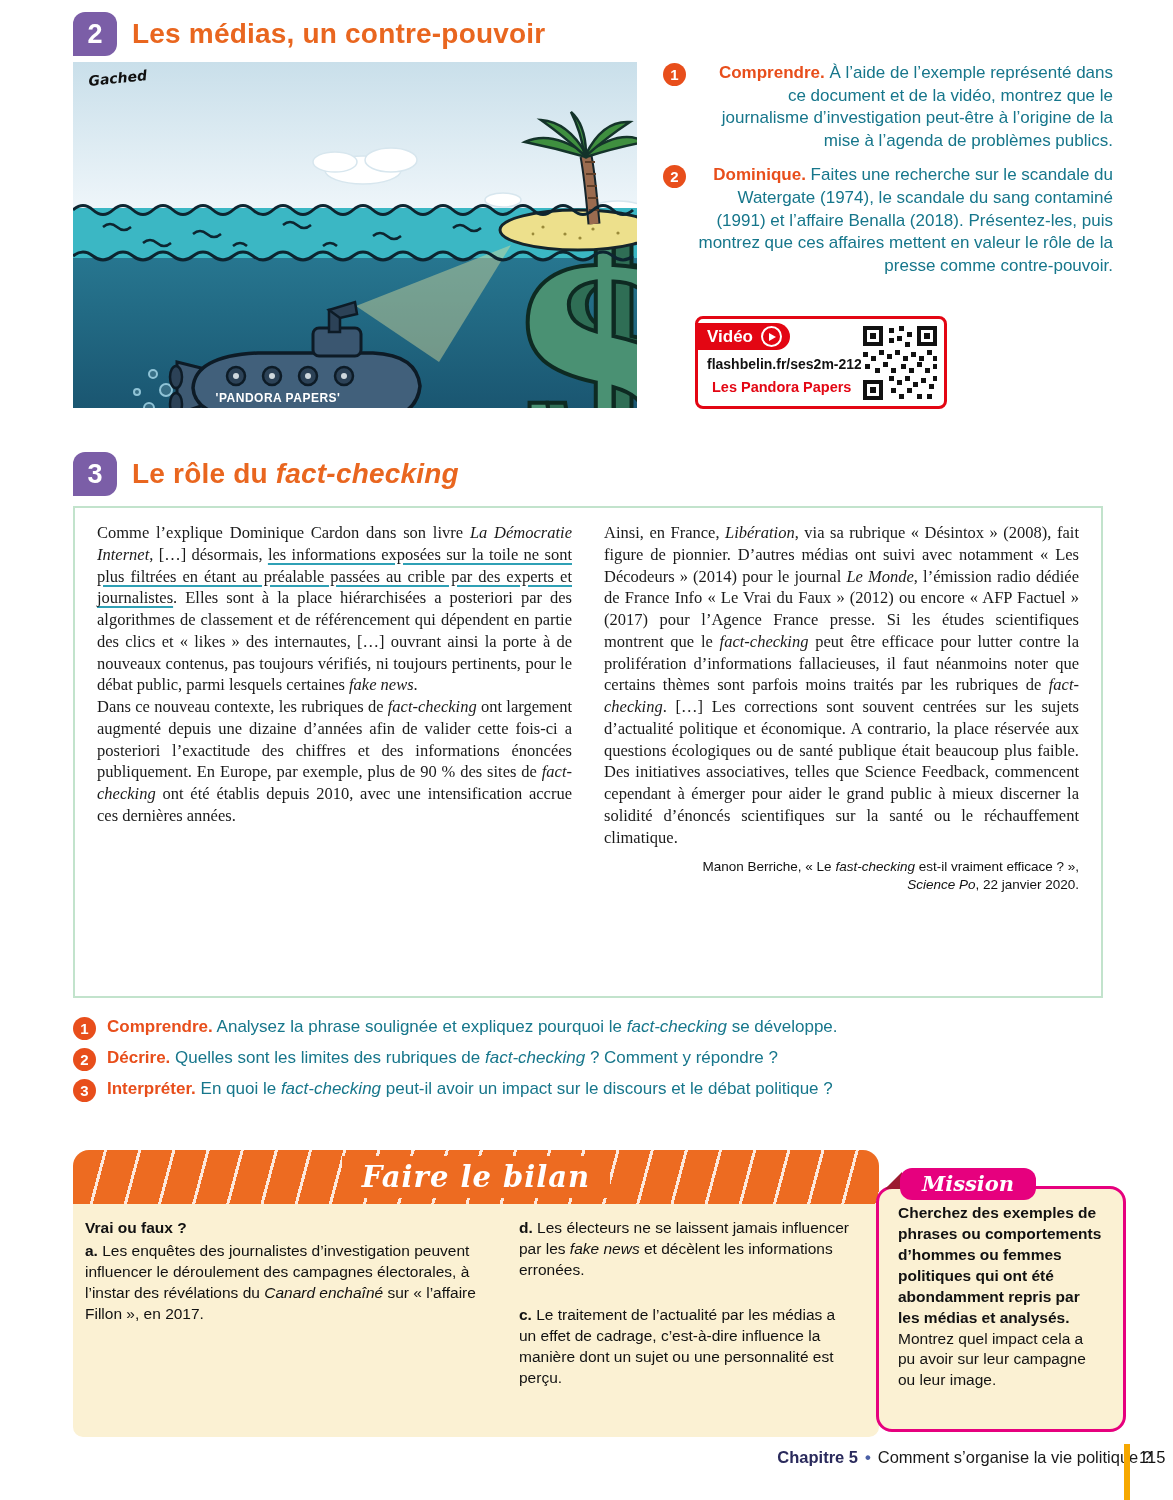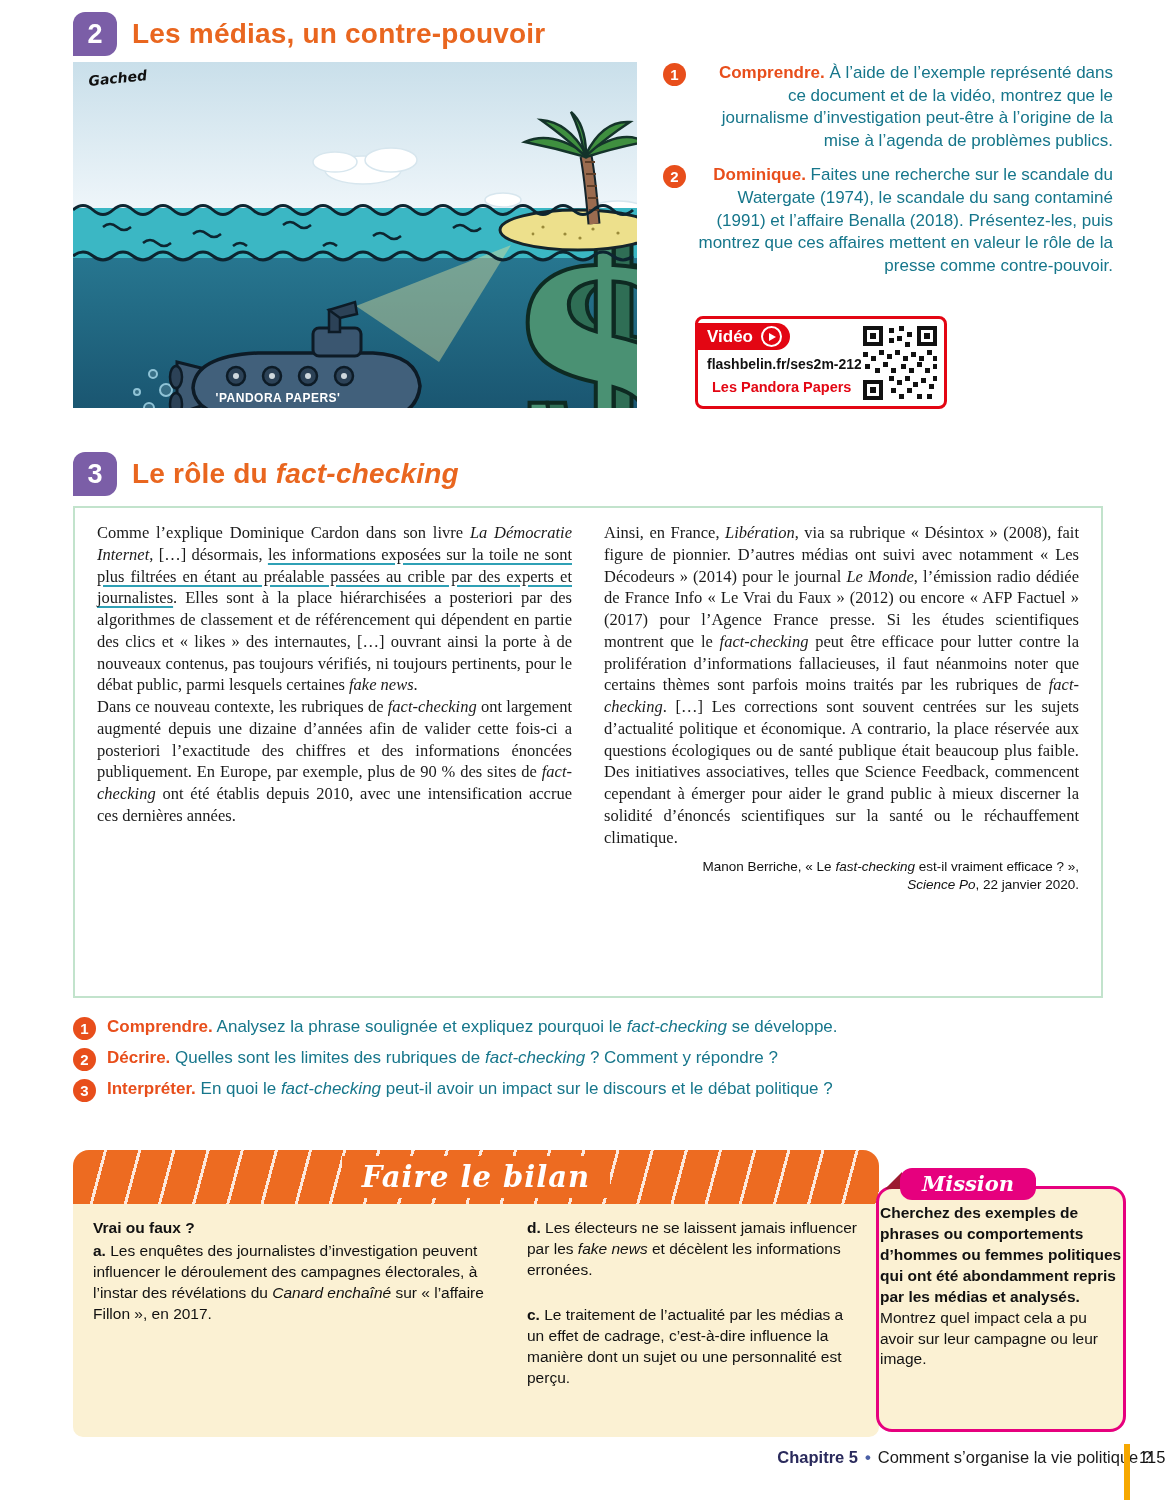--- a/index.html
+++ b/index.html
@@ -50,29 +50,29 @@
   .citation{margin-top:10px;font-family:"Liberation Sans",sans-serif;font-size:13.5px;text-align:right;line-height:1.3;color:#111;}
 
   
   .bilan{position:absolute;left:73px;top:1150px;width:806px;height:287px;}
   .bilan-banner{position:relative;height:54px;background:#ED6B21;border-radius:16px 16px 0 0;
       background-image:repeating-linear-gradient(105deg,rgba(255,255,255,0) 0 30px,rgba(255,255,255,.85) 30px 33px);
       display:flex;align-items:center;justify-content:center;}
   .bilan-title{background:#ED6B21;padding:4px 20px;color:#fff;font-family:"DejaVu Serif",serif;
       font-style:italic;font-weight:bold;font-size:29px;letter-spacing:1px;}
   .bilan-body{height:233px;background:#FBF1D3;border-radius:0 0 10px 10px;box-sizing:border-box;
-      padding:14px 20px;display:flex;gap:26px;font-size:15.5px;line-height:1.35;color:#111;}
+      padding:14px 12px;display:flex;gap:26px;font-size:15.5px;line-height:1.35;color:#111;}
   .bilan-col1{width:408px;}
   .bilan-col2{width:330px;}
   .bilan-sub{font-weight:bold;font-size:15.5px;margin-bottom:2px;}
   .bilan-item{margin-bottom:2px;}
 
   
   .mission{position:absolute;left:876px;top:1186px;width:250px;height:246px;background:#FBF1D3;
-      border:3.5px solid #E6007E;border-radius:16px;box-sizing:border-box;padding:14px 1px;
+      border:3.5px solid #E6007E;border-radius:16px;box-sizing:border-box;padding:14px 19px;
       font-size:15.5px;line-height:1.35;color:#111;}
   .mission-fold{position:absolute;left:6px;top:-17px;width:0;height:0;
       border-bottom:17px solid #9C1B30;border-left:17px solid transparent;}
   .mission-tab{position:absolute;left:21px;top:-21px;background:#E6007E;color:#fff;border-radius:12px;
       padding:2px 22px;font-family:"DejaVu Serif",serif;font-style:italic;font-weight:bold;font-size:21px;}
 
   
   .footer{position:absolute;left:0;top:1448px;width:1108px;display:flex;justify-content:flex-end;
       align-items:baseline;gap:7px;font-size:16.5px;padding-left:44px;}
   .footer .chap{font-weight:bold;color:#2A2A5C;}

